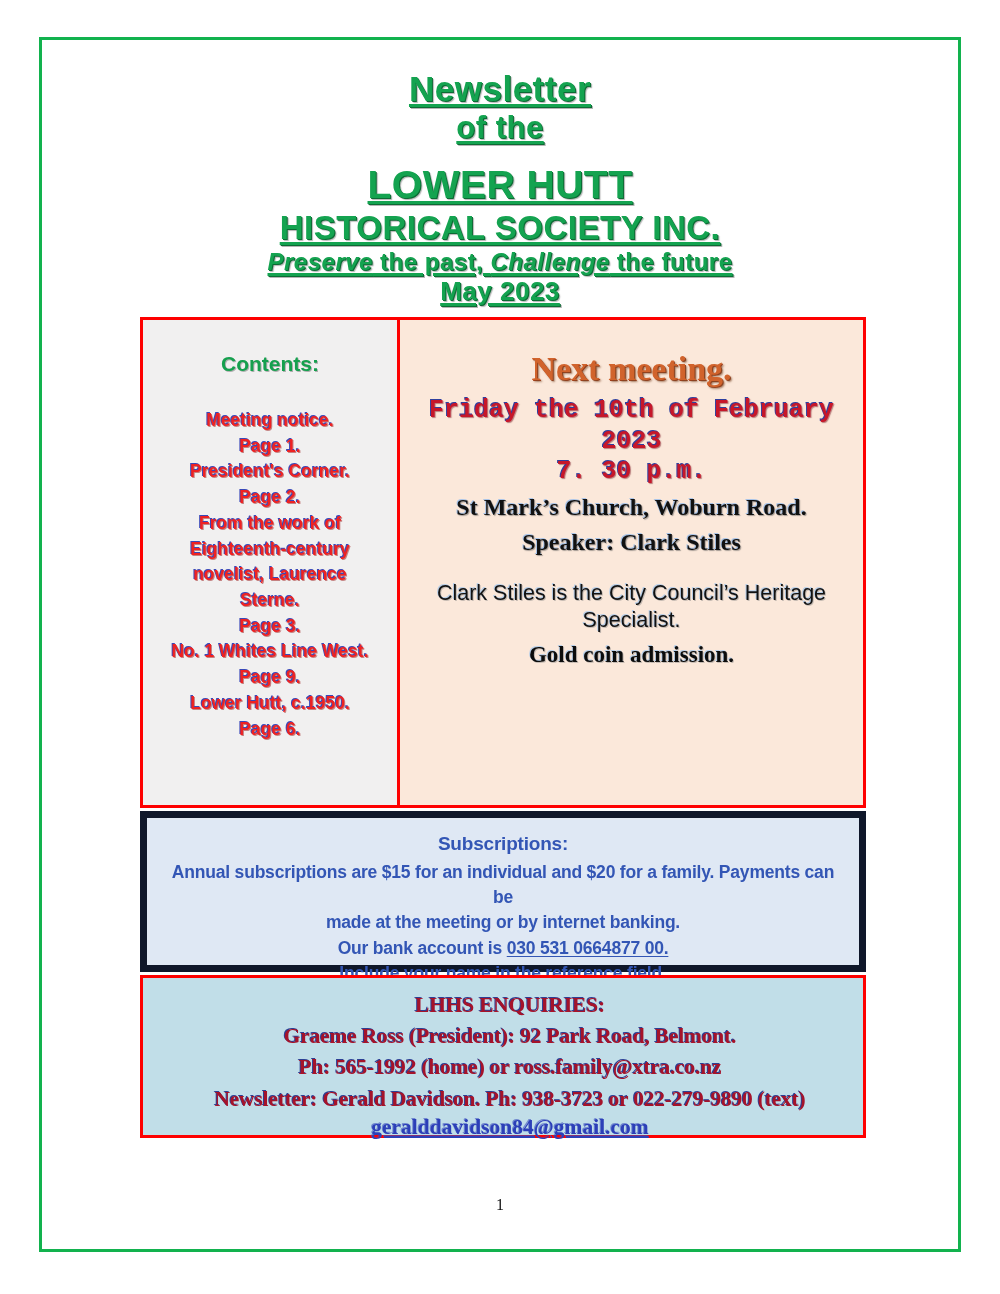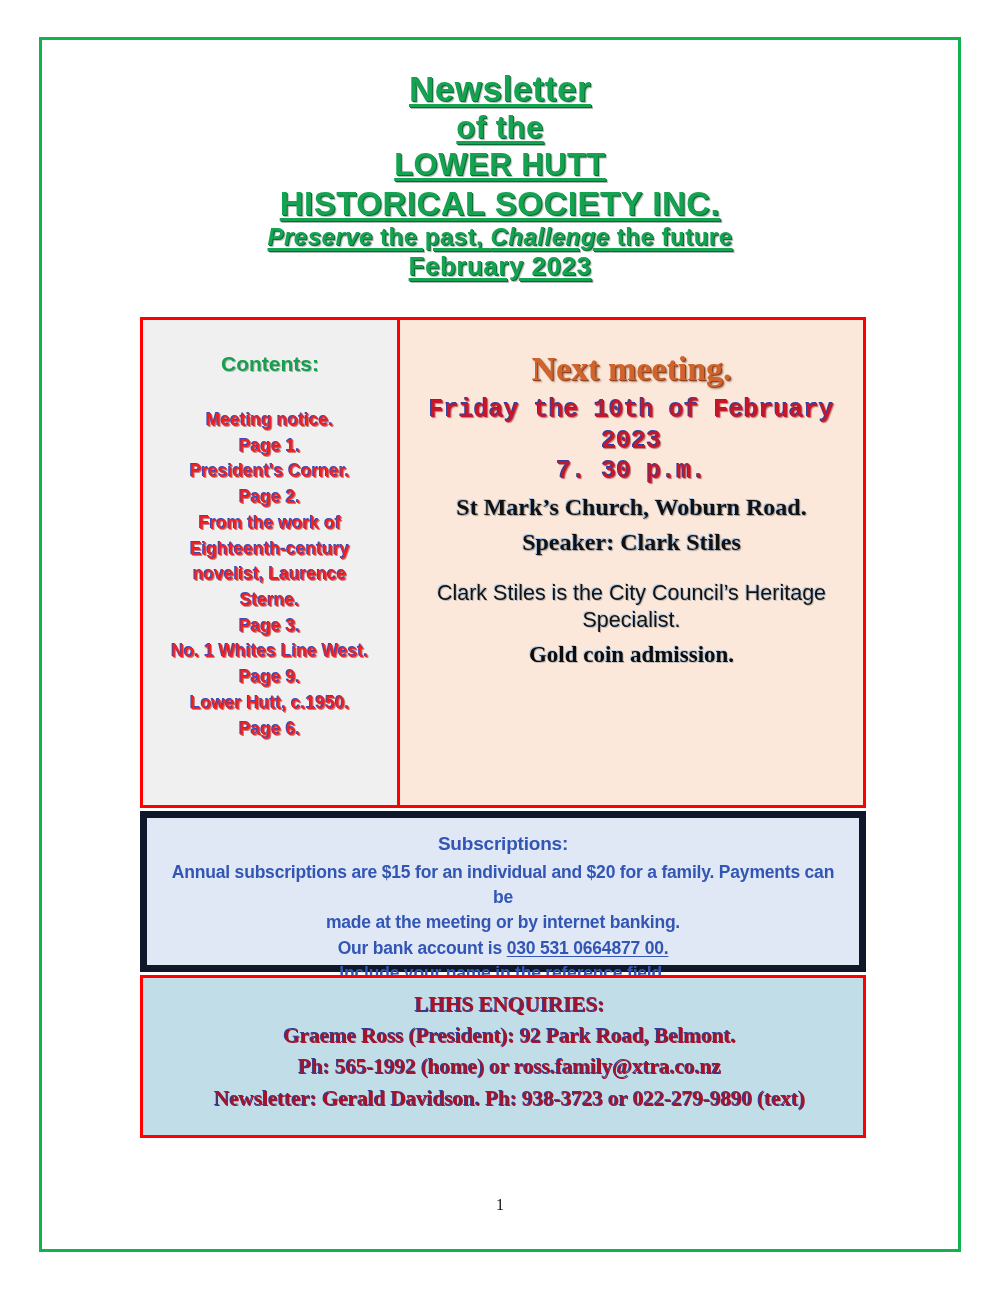--- a/index.html
+++ b/index.html
@@ -47,21 +47,21 @@
     letter-spacing: 0.5px;
     line-height: 1.08;
     text-decoration: underline;
     text-decoration-thickness: 3px;
     text-underline-offset: 3px;
     text-shadow: 1px 1px 0 #0c6b34, 2px 2px 1px rgba(90,90,90,0.45);
     white-space: nowrap;
   }
   .mast-1 { font-size: 35px; }
   .mast-2 { font-size: 31px; margin-top: 3px; }
-  .mast-3 { font-size: 31px; margin-top: 4px; }
+  .mast-3 { font-size: 39px; margin-top: 20px; }
   .mast-4 { font-size: 33px; margin-top: 4px; }
   .mast-5 { font-size: 24px; margin-top: 3px; }
   .mast-6 { font-size: 26px; margin-top: 2px; }
   .mast-ital { font-style: italic; }
 
   
   #main-table {
     position: absolute;
     left: 140px;
     top: 317px;
@@ -228,21 +228,21 @@
 <div id="page">
 
   <div id="page-border"></div>
 
   <div id="masthead">
     <div class="mast-line mast-1">Newsletter</div>
     <div class="mast-line mast-2">of the</div>
     <div class="mast-line mast-3">LOWER HUTT</div>
     <div class="mast-line mast-4">HISTORICAL  SOCIETY INC.</div>
     <div class="mast-line mast-5"><span class="mast-ital">Preserve</span><span> the past, </span><span class="mast-ital">Challenge</span><span> the future</span></div>
-    <div class="mast-line mast-6">February  2023</div>
+    <div class="mast-line mast-6">May  2023</div>
   </div>
 
   <div id="main-table">
 
     <div id="contents-cell">
       <div class="contents-title">Contents:</div>
       <div>
         <div class="contents-item">Meeting notice.</div>
         <div class="contents-item">Page 1.</div>
         <div class="contents-item">President's Corner.</div>
@@ -281,17 +281,18 @@
     <div class="subs-line"><span>Our bank account is </span><span class="subs-acct">030 531 0664877 00.</span></div>
     <div class="subs-line">Include your name in the reference field.</div>
     <div class="subs-line"><span>G Davidson, Treasurer</span><span class="red-dot">.</span></div>
   </div>
 
   <div id="enq-box">
     <div class="enq-line">LHHS ENQUIRIES:</div>
     <div class="enq-line">Graeme Ross (President): 92 Park Road, Belmont.</div>
     <div class="enq-line">Ph: 565-1992 (home) or ross.family@xtra.co.nz</div>
     <div class="enq-line">Newsletter: Gerald Davidson. Ph: 938-3723 or  022-279-9890 (text)</div>
+    <div><span class="enq-mail">geralddavidson84@gmail.com</span></div>
   </div>
 
   <div id="page-number">1</div>
 
 </div>
 
 </body></html>

